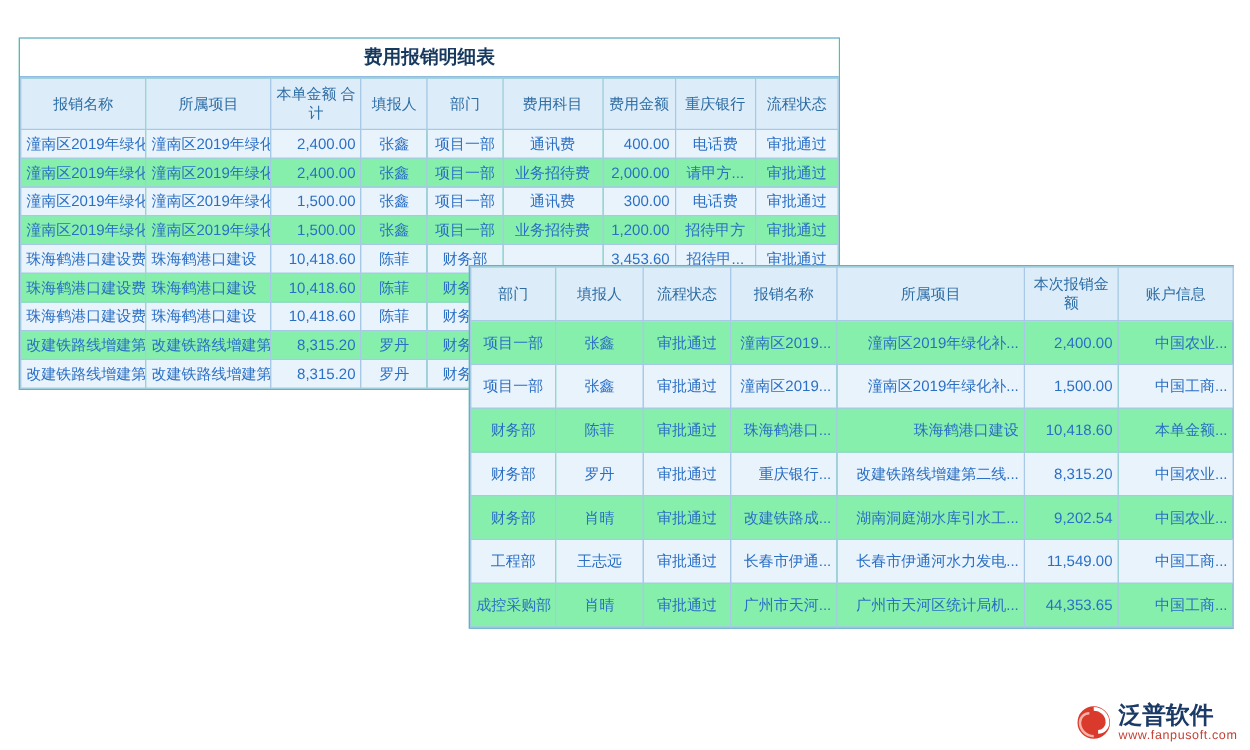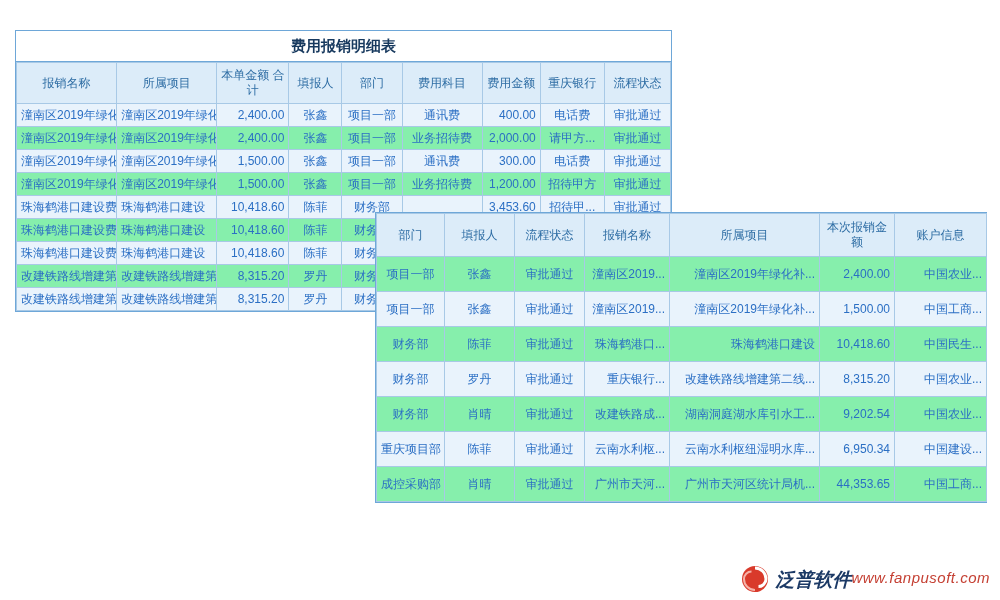--- a/index.html
+++ b/index.html
@@ -28,23 +28,23 @@
   .t2 td{height:34px}
   .t1 tbody tr:nth-child(odd) td{background:#e9f3fc}
   .t2 tbody tr:nth-child(even) td{background:#e9f3fc}
   .t1 td:nth-child(1),.t1 td:nth-child(2){text-align:left}
   .t1 td:nth-child(3),.t1 td:nth-child(7){text-align:right}
   .t2 td:nth-child(4),.t2 td:nth-child(5),.t2 td:nth-child(7){text-align:right}
   .t2 td:nth-child(6){text-align:right}
   td.link{cursor:pointer}
   td.pending{color:#f09a3e}
   .watermark{position:absolute;right:10px;bottom:6px;z-index:5;display:flex;align-items:center;gap:5px;}
-  .wm-text{display:flex;align-items:flex-start;font-style:italic;}
+  .wm-text{display:flex;flex-direction:column;align-items:flex-start;}
   .wm-brand{font-size:19px;font-weight:bold;color:#1c3a66;line-height:21px;}
-  .wm-url{font-size:15px;color:#c54134;letter-spacing:0.5px;}
+  .wm-url{font-size:10px;color:#c54134;letter-spacing:0.5px;}
 </style>
 </head>
 <body>
 
 <div class="card card1">
   <div class="card-title">费用报销明细表</div>
   <table class="t1">
     <colgroup>
       <col style="width:100px">
         <col style="width:100px">
@@ -214,48 +214,48 @@
           <td>1,500.00</td>
           <td>中国工商...</td>
         </tr>
         <tr>
           <td>财务部</td>
           <td class="link">陈菲</td>
           <td class="link">审批通过</td>
           <td>珠海鹤港口...</td>
           <td>珠海鹤港口建设</td>
           <td>10,418.60</td>
-          <td>中国民生...</td>
+          <td>本单金额...</td>
         </tr>
         <tr>
           <td>财务部</td>
           <td class="link">罗丹</td>
           <td class="link">审批通过</td>
           <td>重庆银行...</td>
           <td>改建铁路线增建第二线...</td>
           <td>8,315.20</td>
           <td>中国农业...</td>
         </tr>
         <tr>
           <td>财务部</td>
           <td class="link">肖晴</td>
           <td class="link">审批通过</td>
           <td>改建铁路成...</td>
           <td>湖南洞庭湖水库引水工...</td>
           <td>9,202.54</td>
           <td>中国农业...</td>
         </tr>
         <tr>
-          <td>重庆项目部</td>
-          <td class="link">陈菲</td>
-          <td class="link">审批通过</td>
-          <td>云南水利枢...</td>
-          <td>云南水利枢纽湿明水库...</td>
-          <td>6,950.34</td>
-          <td>中国建设...</td>
+          <td>工程部</td>
+          <td class="link">王志远</td>
+          <td class="link">审批通过</td>
+          <td>长春市伊通...</td>
+          <td>长春市伊通河水力发电...</td>
+          <td>11,549.00</td>
+          <td>中国工商...</td>
         </tr>
         <tr>
           <td>成控采购部</td>
           <td class="link">肖晴</td>
           <td class="link">审批通过</td>
           <td>广州市天河...</td>
           <td>广州市天河区统计局机...</td>
           <td>44,353.65</td>
           <td>中国工商...</td>
         </tr>

